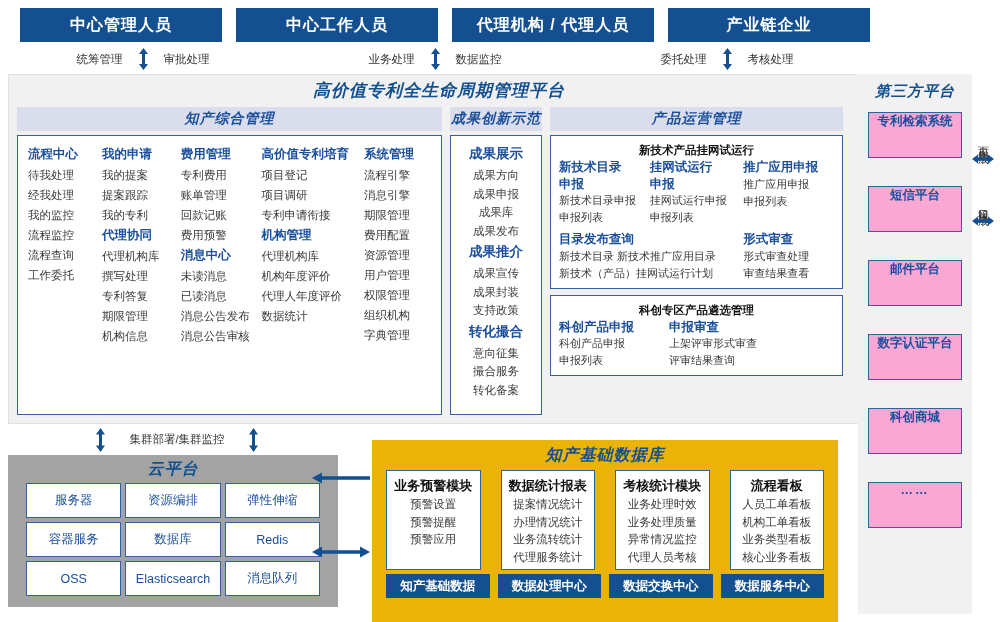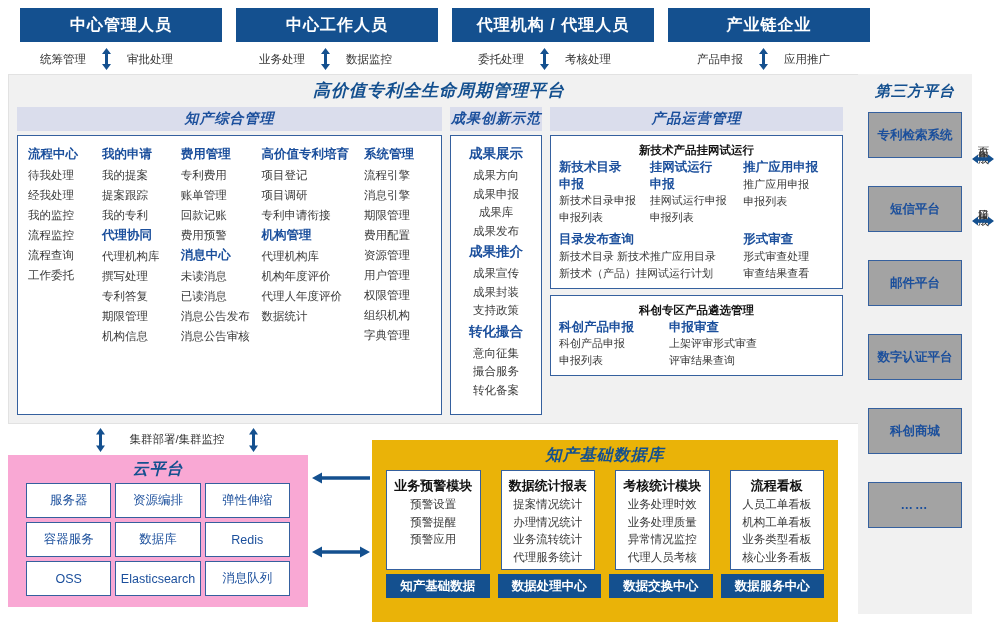--- a/index.html
+++ b/index.html
@@ -73,32 +73,32 @@
           display:flex; flex-direction:column; align-items:center; }
   .vtext{ writing-mode:vertical-rl; text-orientation:upright; font-size:11px; color:#333;
           letter-spacing:2px; line-height:13px; }
   .harrow{ width:22px; height:14px; }
 
   
   .third{ position:absolute; left:858px; top:74px; width:114px; height:540px; background:#F1F1F1; }
   .third-title{ height:34px; display:flex; align-items:center; justify-content:center;
                 font-size:15px; font-weight:bold; font-style:italic; color:#14508F; letter-spacing:1px; }
   .third-list{ padding:4px 10px 0 10px; display:flex; flex-direction:column; gap:28px; }
-  .third-item{ height:46px; border:1.6px solid #35609E; background:#a3a3a3;
-               display:flex; align-items:center; justify-content:center;
+  .third-item{ height:46px; border:1.6px solid #35609E; background:#f9a8d4;
+               display:flex; justify-content:center;
                font-size:12.5px; color:#1B4F9C; font-weight:bold; }
   .third-item.dots{ font-weight:bold; letter-spacing:2px; color:#1B4F9C; }
 
   
   .cluster{ position:absolute; left:12px; top:426px; width:330px; height:26px;
             display:flex; align-items:center; justify-content:center; gap:22px; }
   .cluster .txt{ font-size:11.5px; color:#333; }
 
   
-  .cloud{ position:absolute; left:8px; top:455px; width:300px; height:152px; background:#f9a8d4; }
+  .cloud{ position:absolute; left:8px; top:455px; width:330px; height:152px; background:#a3a3a3; }
   .cloud-title{ height:28px; display:flex; align-items:center; justify-content:center;
                 font-size:16px; font-weight:bold; font-style:italic; color:#14508F; letter-spacing:1px; }
   .cloud-grid{ display:grid; grid-template-columns:repeat(3,1fr); gap:4px; padding:0 18px 10px 18px; }
   .cloud-cell{ height:35px; border:1px solid #35609E; background:#fff;
                display:flex; align-items:center; justify-content:center;
                font-size:12.5px; color:#1B4F9C; }
 
   
   .kdb{ position:absolute; left:372px; top:440px; width:466px; height:223px; background:#eab308; }
   .kdb-title{ height:30px; display:flex; align-items:center; justify-content:center;
@@ -155,29 +155,20 @@
       <span class="lbl">数据监控</span>
     </div>
     <div class="role-op-group">
       <span class="lbl">委托处理</span>
       <span class="vzarrow">
         <svg width="13" height="22" viewBox="0 0 13 22">
             <path d="M6.5 0 L11 6 H8 V16 H11 L6.5 22 L2 16 H5 V6 H2 Z" fill="#14508F"></path>
           </svg>
       </span>
       <span class="lbl">考核处理</span>
-    </div>
-    <div class="role-op-group">
-      <span class="lbl">产品申报</span>
-      <span class="vzarrow">
-        <svg width="13" height="22" viewBox="0 0 13 22">
-            <path d="M6.5 0 L11 6 H8 V16 H11 L6.5 22 L2 16 H5 V6 H2 Z" fill="#14508F"></path>
-          </svg>
-      </span>
-      <span class="lbl">应用推广</span>
     </div>
   </div>
 
   <div class="platform">
     <div class="platform-title">高价值专利全生命周期管理平台</div>
 
     <div class="platform-body">
 
       <div class="sect s-zc">
         <div class="sect-hd">知产综合管理</div>

